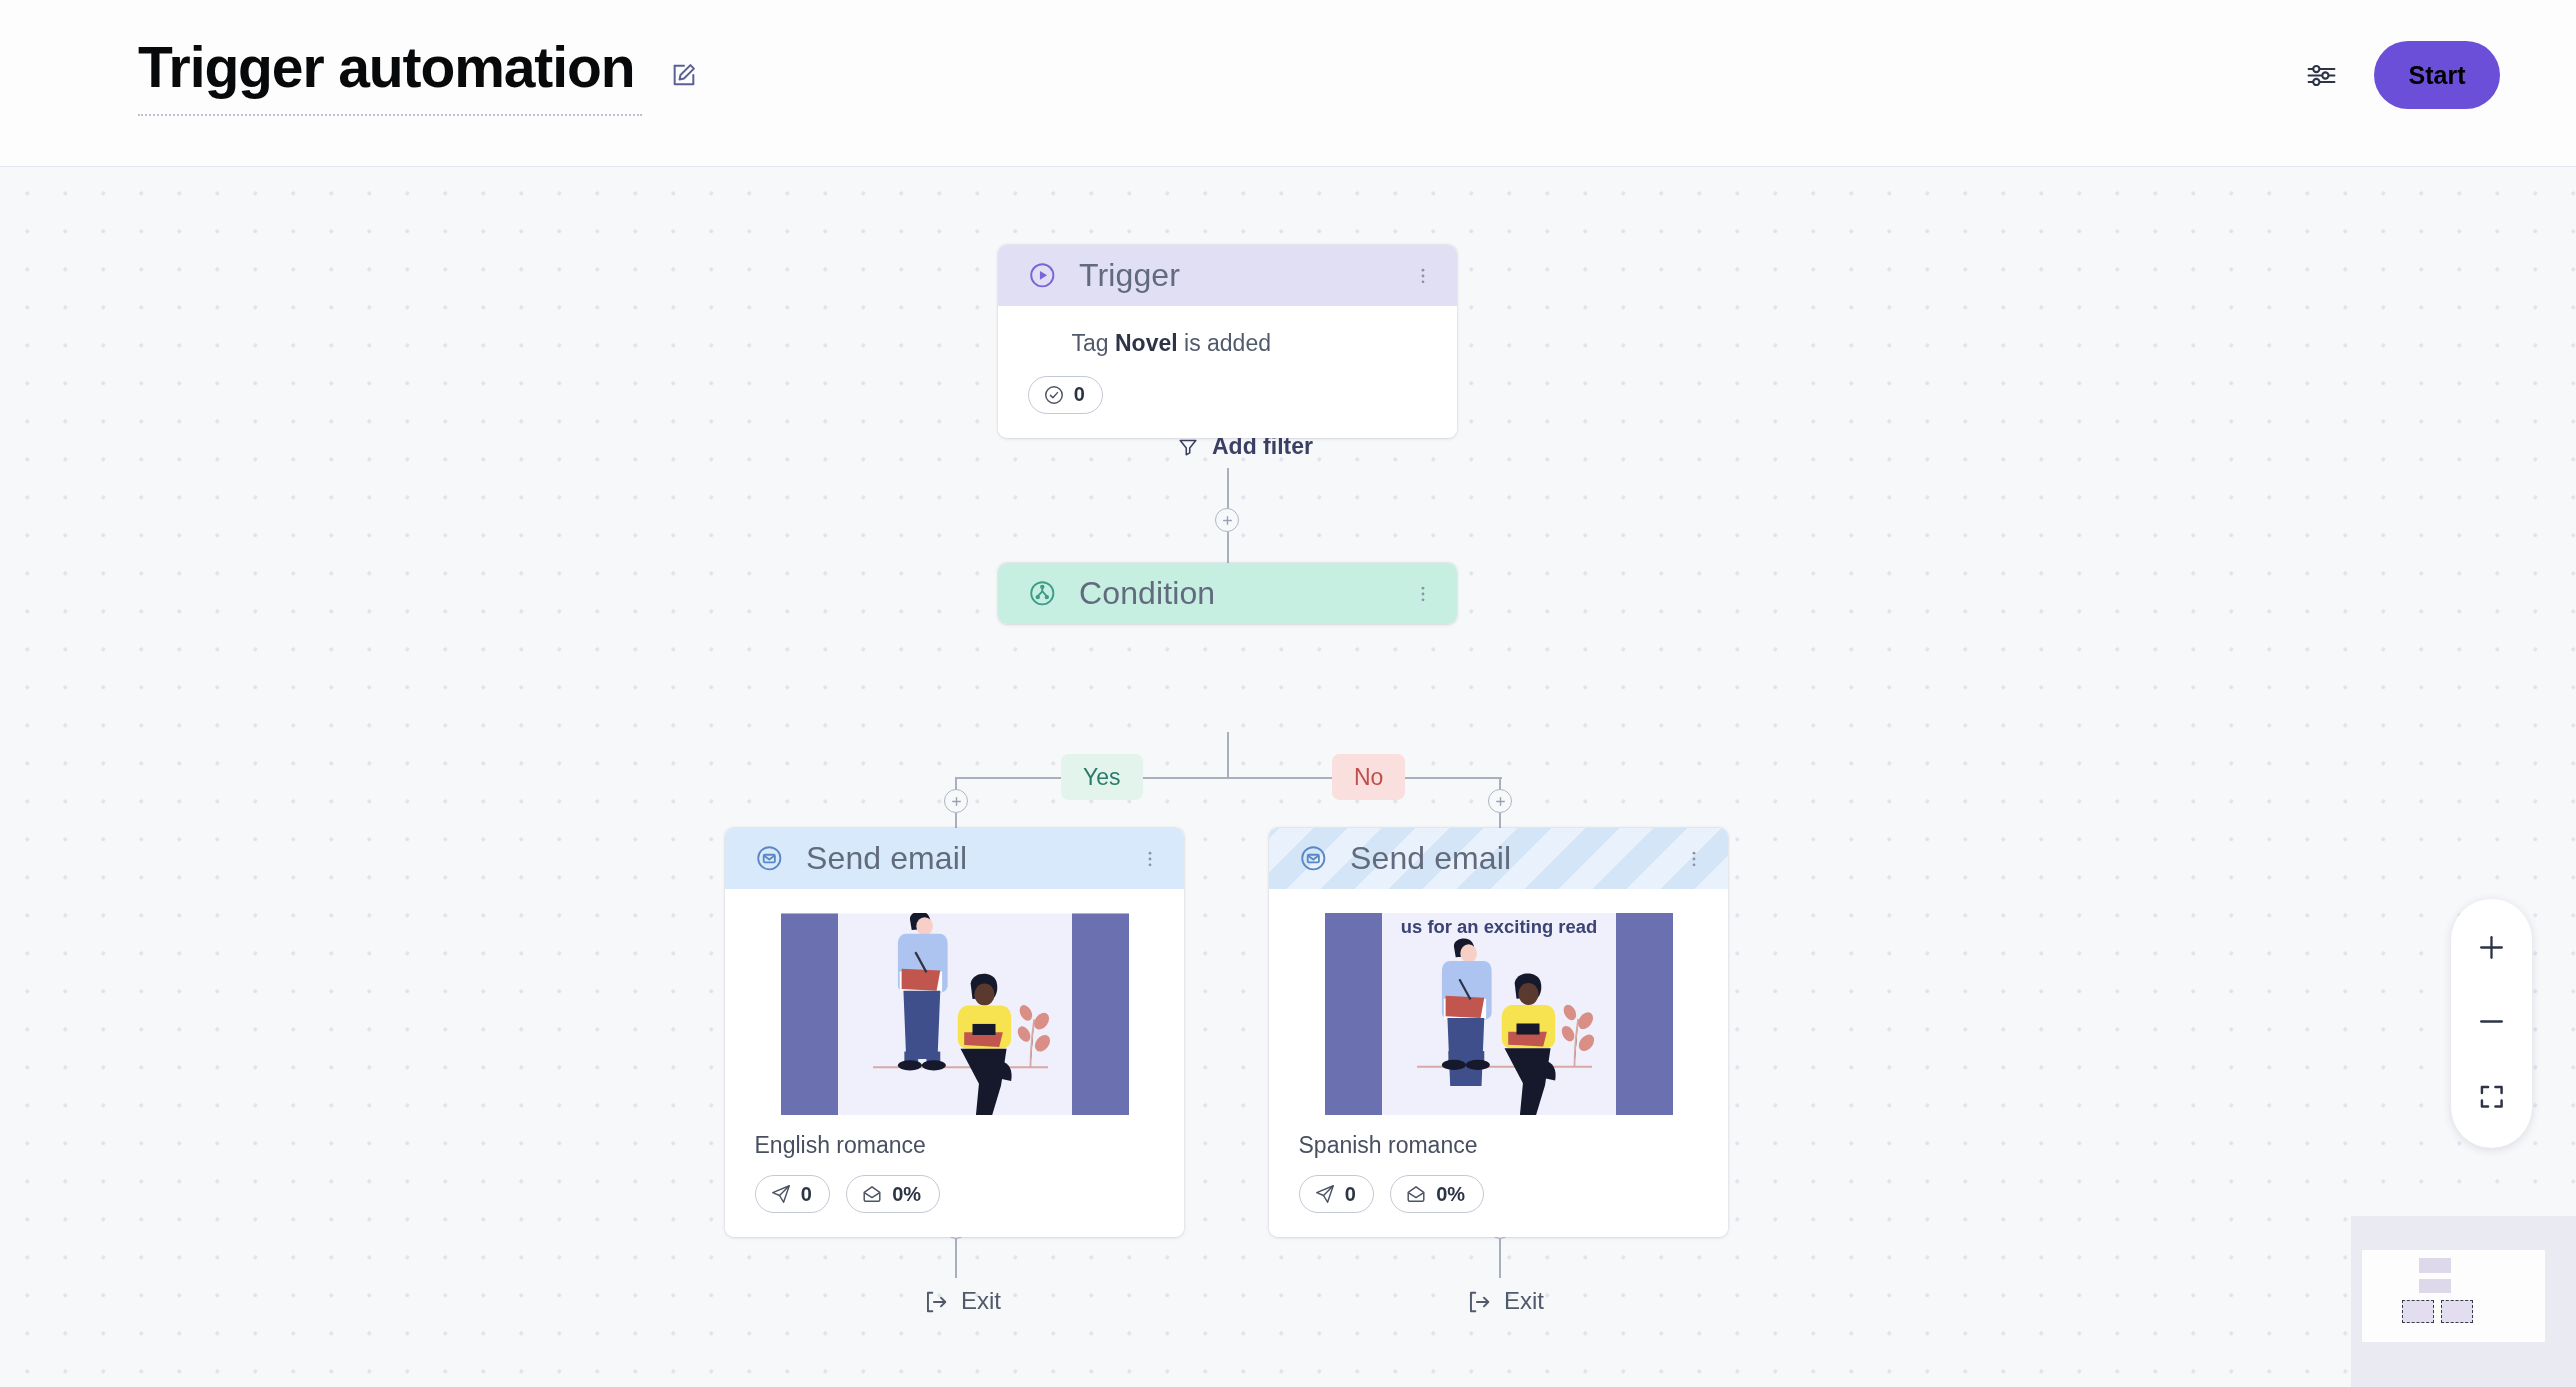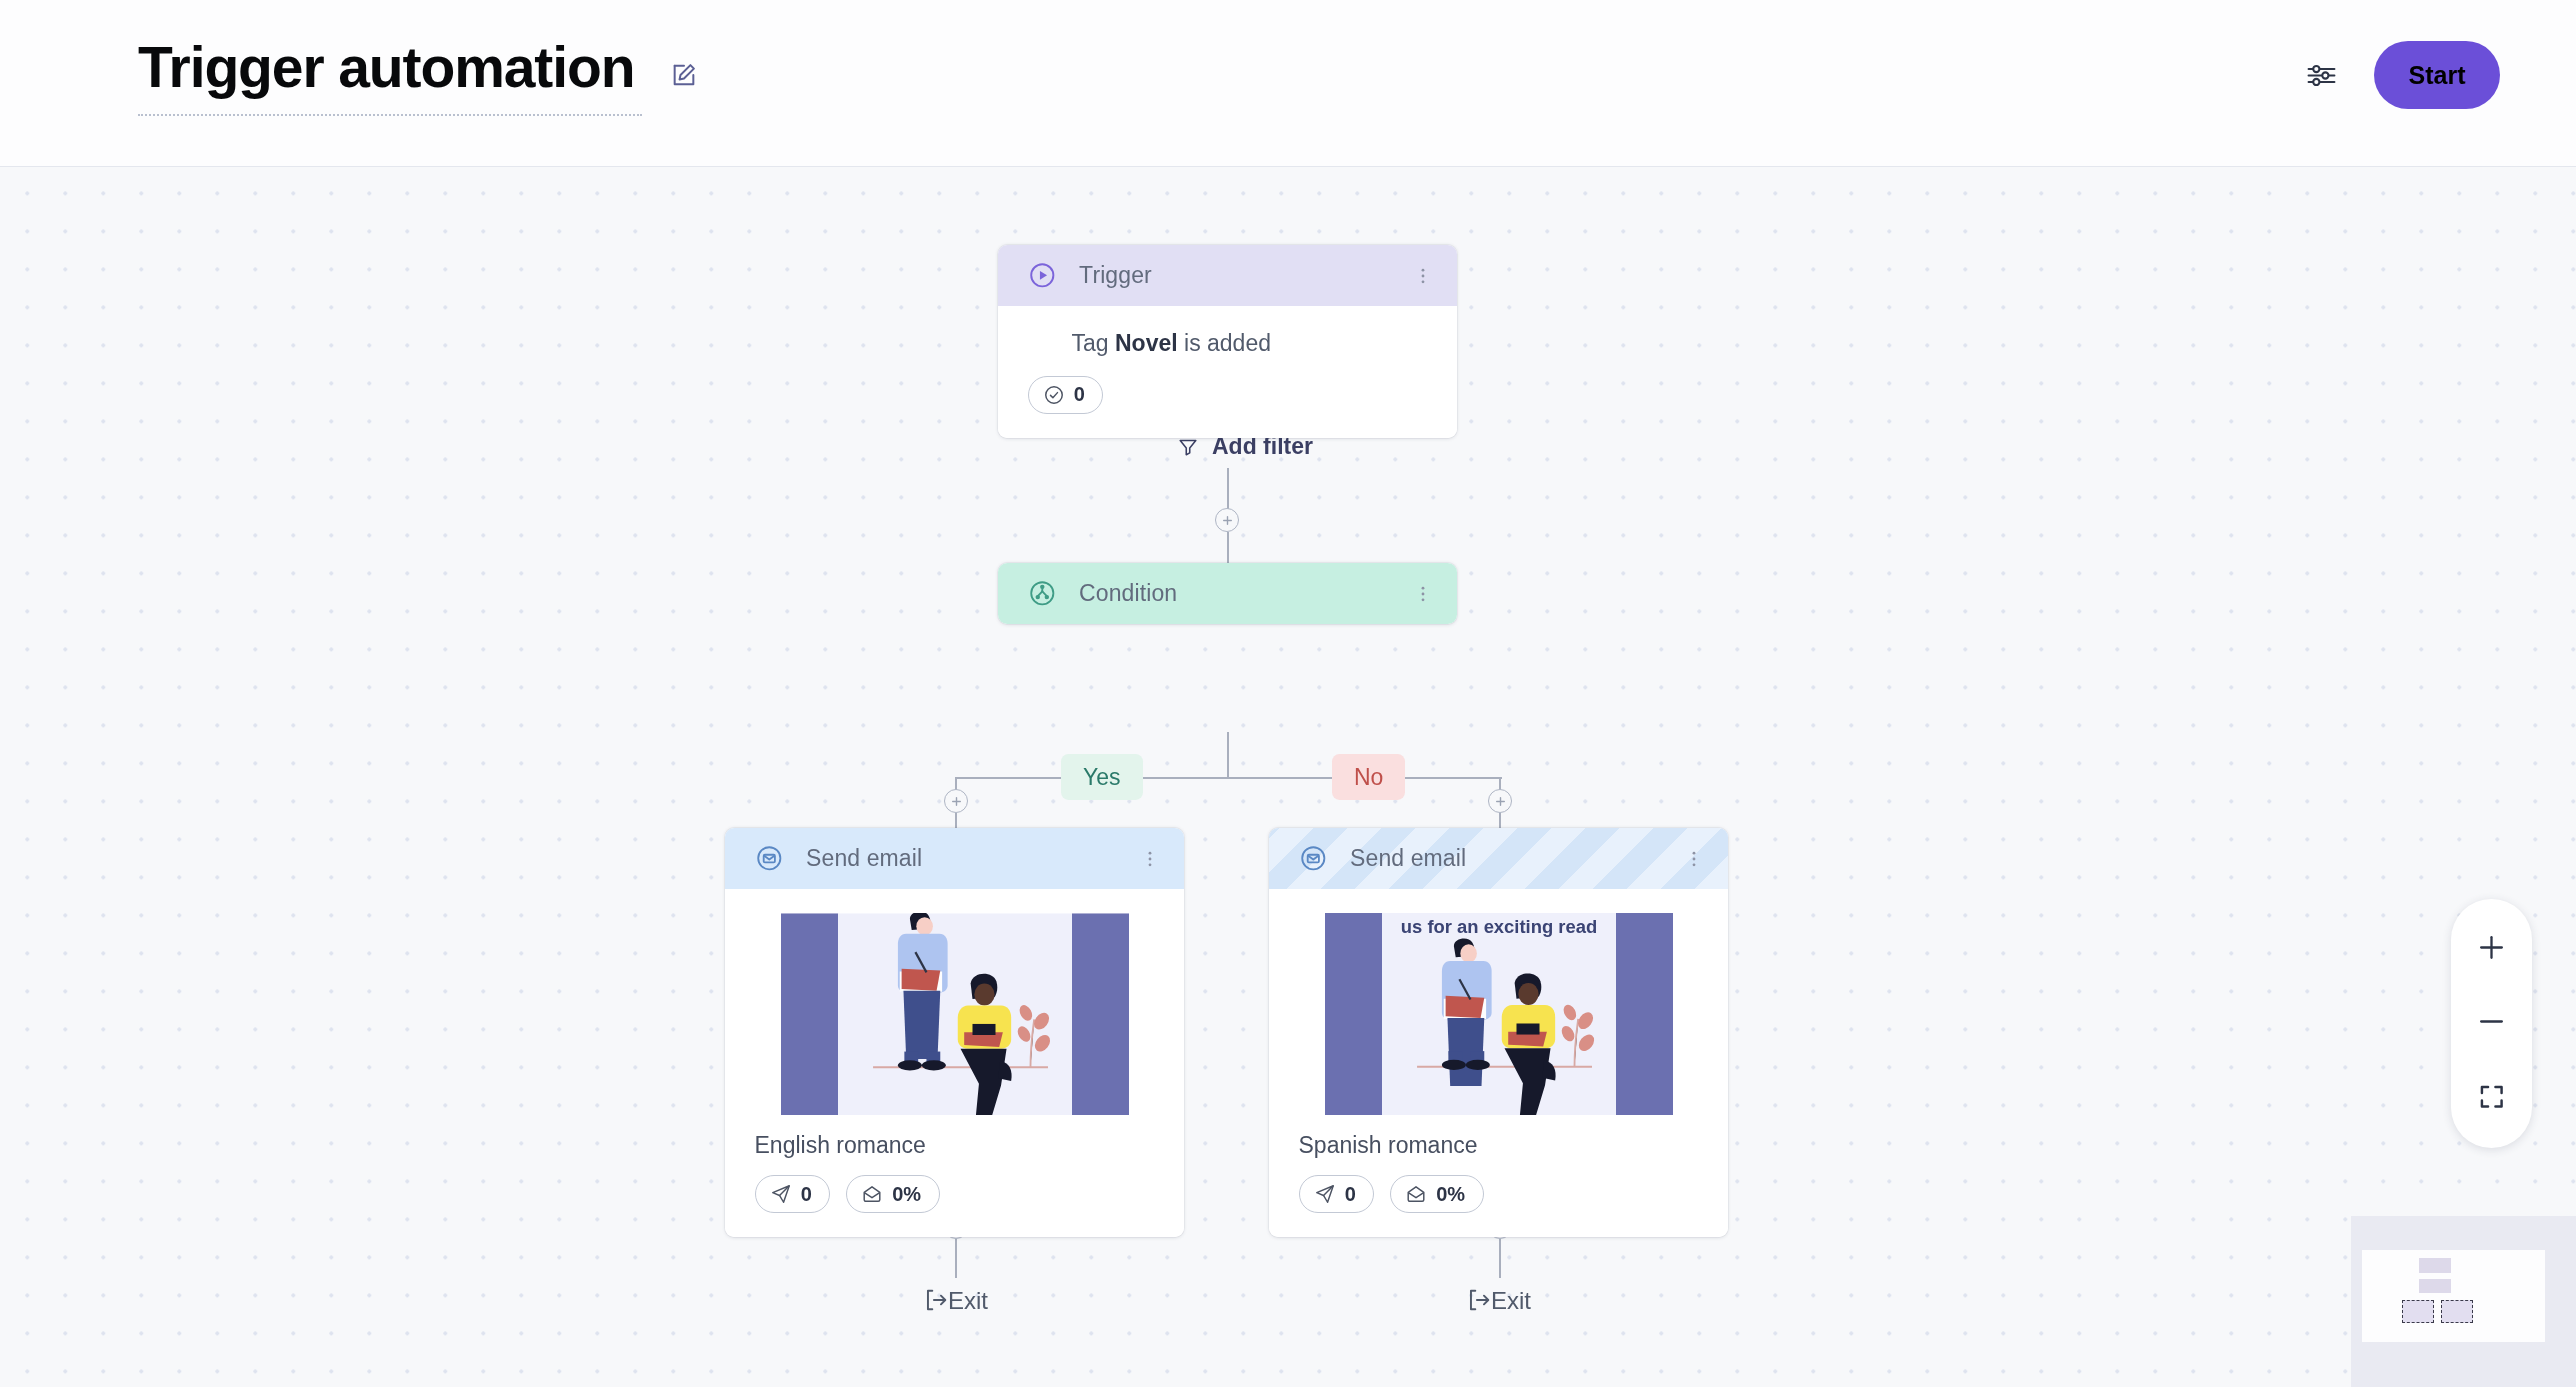--- a/index.html
+++ b/index.html
@@ -78,21 +78,21 @@
     box-shadow: 0 0.9px 3.7px rgba(40,50,80,.13), 0 0 0 0.9px rgba(40,50,80,.045);
     overflow: hidden;
     z-index: 10;
   }
   .node-head {
     height: 61px; display: flex; align-items: center;
     padding: 0 24px 0 29.5px;
   }
   .node-head .hd-icon { width: 28.6px; height: 28.6px; flex: 0 0 auto; }
   .node-head .hd-label {
-    margin-left: 23px; font-size: 23px; color: #626b7d;
+    margin-left: 23px; font-size: 32px; color: #626b7d;
     letter-spacing: 0.1px; flex: 1 1 auto;
   }
   .kebab { width: 20px; height: 28px; cursor: pointer; flex: 0 0 auto; }
   .node-body { background: #ffffff; padding: 22px 29.5px 24px; }
   .node-text { font-size: 23px; color: #515a6b; line-height: 1.35; margin-left: 44px; }
   .node-text b { color: #2d3446; font-weight: bold; }
 
   .head-trigger   { background: #e1dff4; }
   .head-condition { background: #c6efe1; }
   .head-email     { background: #d8e9fb; }
@@ -125,21 +125,21 @@
   
   .add-filter {
     position: absolute; display: flex; align-items: center; gap: 13px;
     cursor: pointer; z-index: 9;
   }
   .add-filter .af-ic { width: 22px; height: 22px; }
   .add-filter .af-tx { font-size: 23px; color: #3b3f63; font-weight: 600; }
 
   
   .exit-item {
-    position: absolute; display: flex; align-items: flex-start; 
+    position: absolute; display: flex; align-items: flex-end; gap: 13px;
     cursor: pointer; z-index: 9;
   }
   .exit-item .ex-ic { width: 26px; height: 26px; }
   .exit-item .ex-tx { font-size: 24px; color: #515a6b; }
 
   
   .mail-preview {
     position: relative; width: 100%; height: 202px;
     overflow: hidden; background: #ffffff;
     display: flex; justify-content: center;

